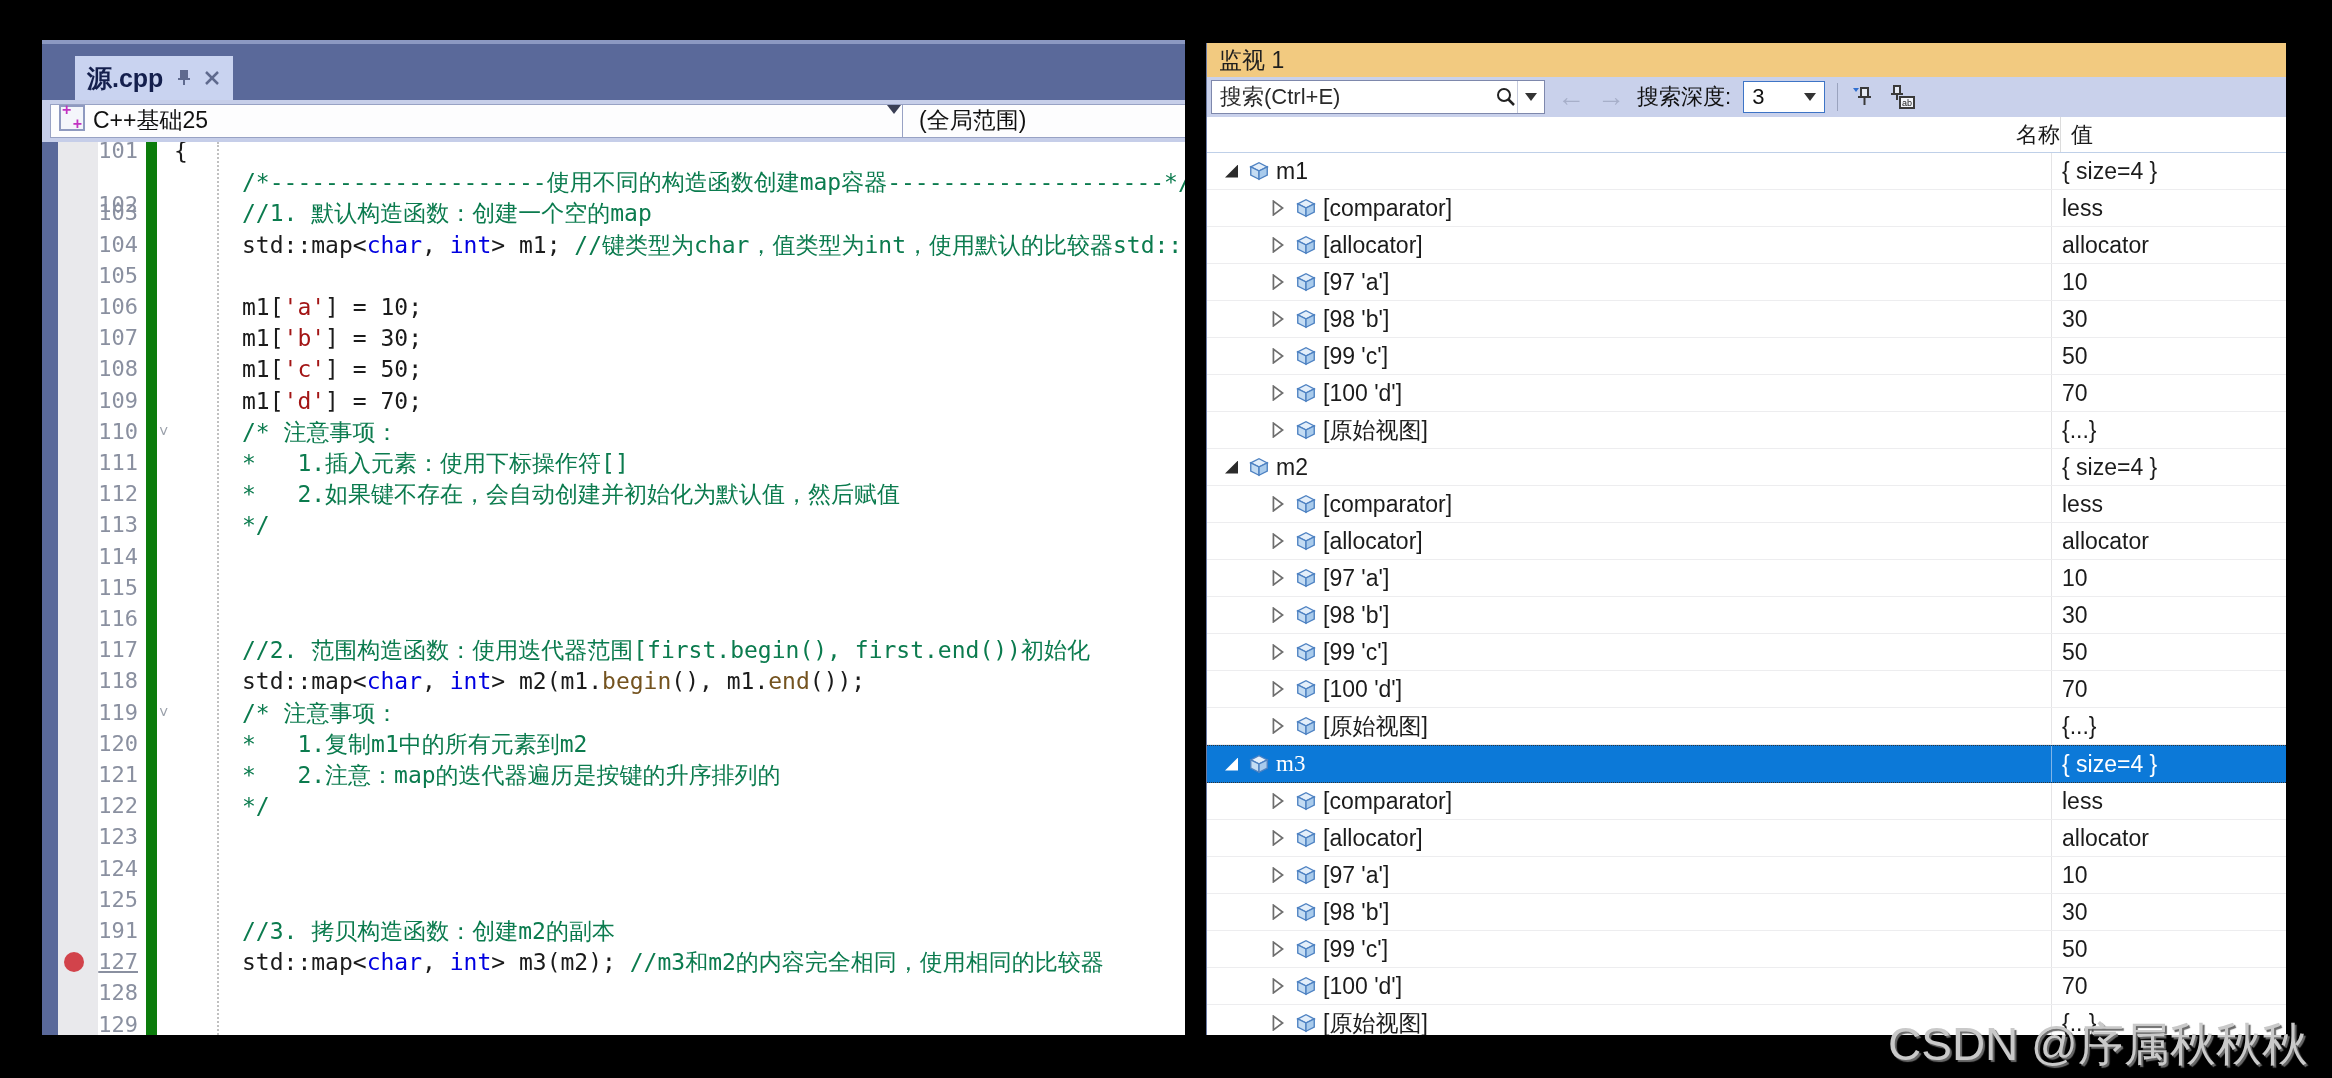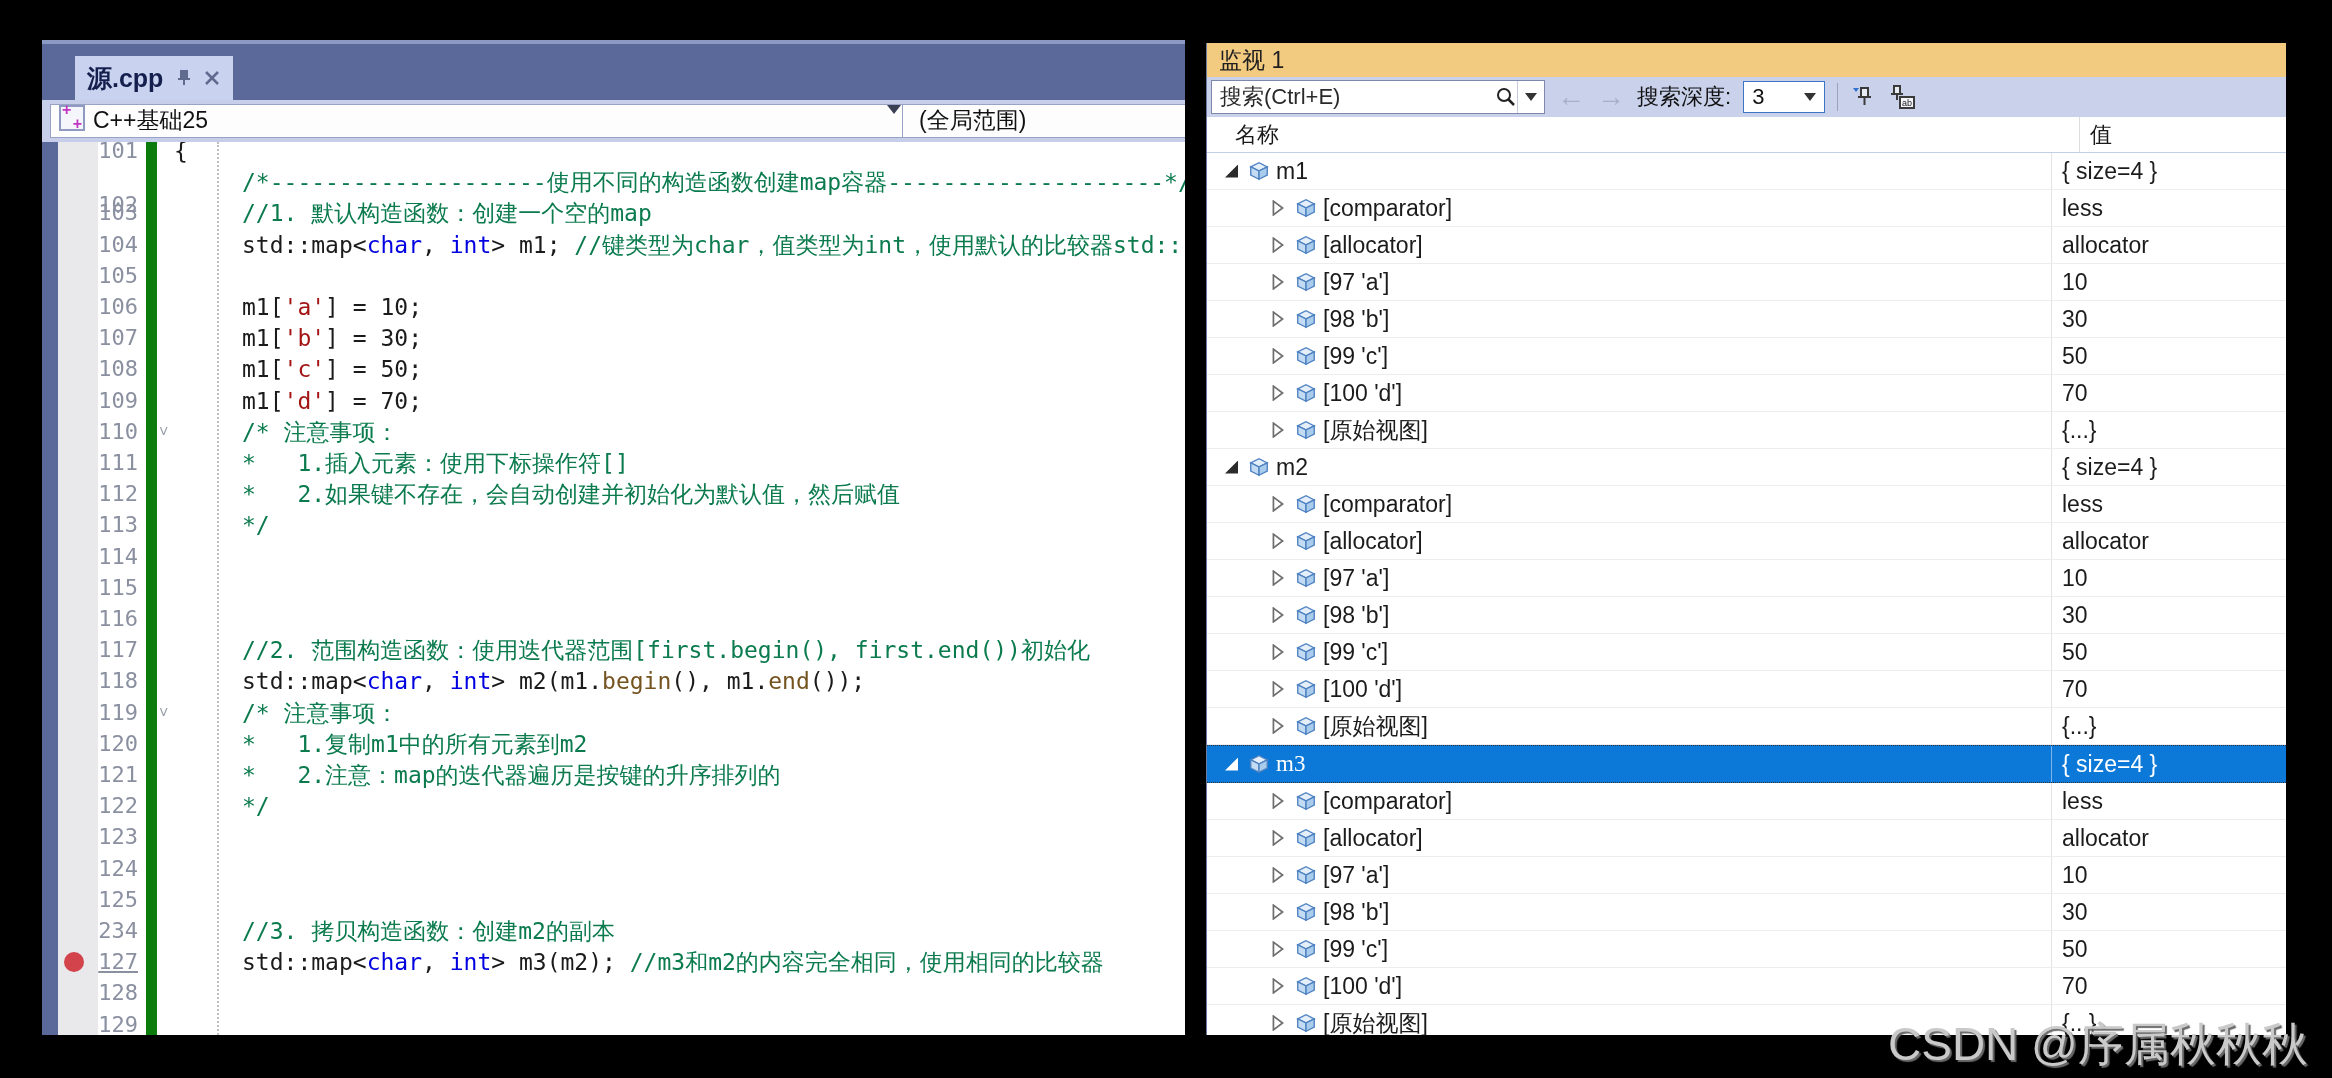--- a/index.html
+++ b/index.html
@@ -55,21 +55,21 @@
   .navarrow{font-size:28px;color:#a7afc9;line-height:28px;}
   .depthlabel{font-size:22px;color:#111;}
   .depthbox{width:64px;height:30px;border:1px solid #3d74c6;background:#fff;display:flex;
             align-items:center;padding:0 8px;font-size:22px;color:#111;gap:6px;}
   .depthbox .tri-down{margin-left:auto;border-top-color:#333;}
   .vsep{width:1px;height:28px;background:#9aa3be;}
   .toolico{display:flex;align-items:center;}
 
   .wheader{height:35px;background:#fff;display:flex;align-items:stretch;font-size:22px;color:#1a1a1a;
            border-bottom:1px solid #bfd0e8;}
-  .wh-name{width:844px;padding-left:28px;display:flex;align-items:center;border-right:1px solid #dcdcdc;}
+  .wh-name{width:844px;padding-left:9px;display:flex;align-items:center;border-right:1px solid #dcdcdc;justify-content:flex-end;}
   .wh-value{flex:1;padding-left:10px;display:flex;align-items:center;}
 
   .wrows{position:relative;}
   .wrow{height:36px;display:flex;align-items:stretch;border-bottom:1px solid #ededef;
         font-size:23px;color:#1b1b1b;}
   .wname{width:844px;display:flex;align-items:center;border-right:1px solid #e4e4e6;}
   .wval{flex:1;display:flex;align-items:center;padding-left:10px;}
   .glyph-exp{width:13px;height:13px;background:#2b2b2b;clip-path:polygon(100% 0,100% 100%,0 100%);flex:none;}
   .glyph-col{flex:none;display:flex;align-items:center;}
   .micon{flex:none;margin-left:10px;display:flex;align-items:center;}
@@ -144,21 +144,21 @@
         <div class="lnum" style="top: 461px;">116</div>
         <div class="lnum" style="top: 492.2px;">117</div>
         <div class="lnum" style="top: 523.4px;">118</div>
         <div class="lnum" style="top: 554.6px;">119</div>
         <div class="lnum" style="top: 585.8px;">120</div>
         <div class="lnum" style="top: 617px;">121</div>
         <div class="lnum" style="top: 648.2px;">122</div>
         <div class="lnum" style="top: 679.4px;">123</div>
         <div class="lnum" style="top: 710.6px;">124</div>
         <div class="lnum" style="top: 741.8px;">125</div>
-        <div class="lnum" style="top: 773px;">234</div>
+        <div class="lnum" style="top: 773px;">191</div>
         <div class="lnum" style="top: 804.2px; text-decoration: underline;">127</div>
         <div class="lnum" style="top: 835.4px;">128</div>
         <div class="lnum" style="top: 866.6px;">129</div>
       </div>
     <div class="codearea">
       <div class="indent-guide"></div>
       <div id="code-lines">
           <div class="cline brace" style="top: -7px;"><span class="tok-d">{</span></div>
           <div class="cline" style="top: 24.2px;"><span class="tok-c">/*--------------------使用不同的构造函数创建map容器--------------------*/</span></div>
           <div class="cline" style="top: 55.4px;"><span class="tok-c">//1. 默认构造函数：创建一个空的map</span></div>

